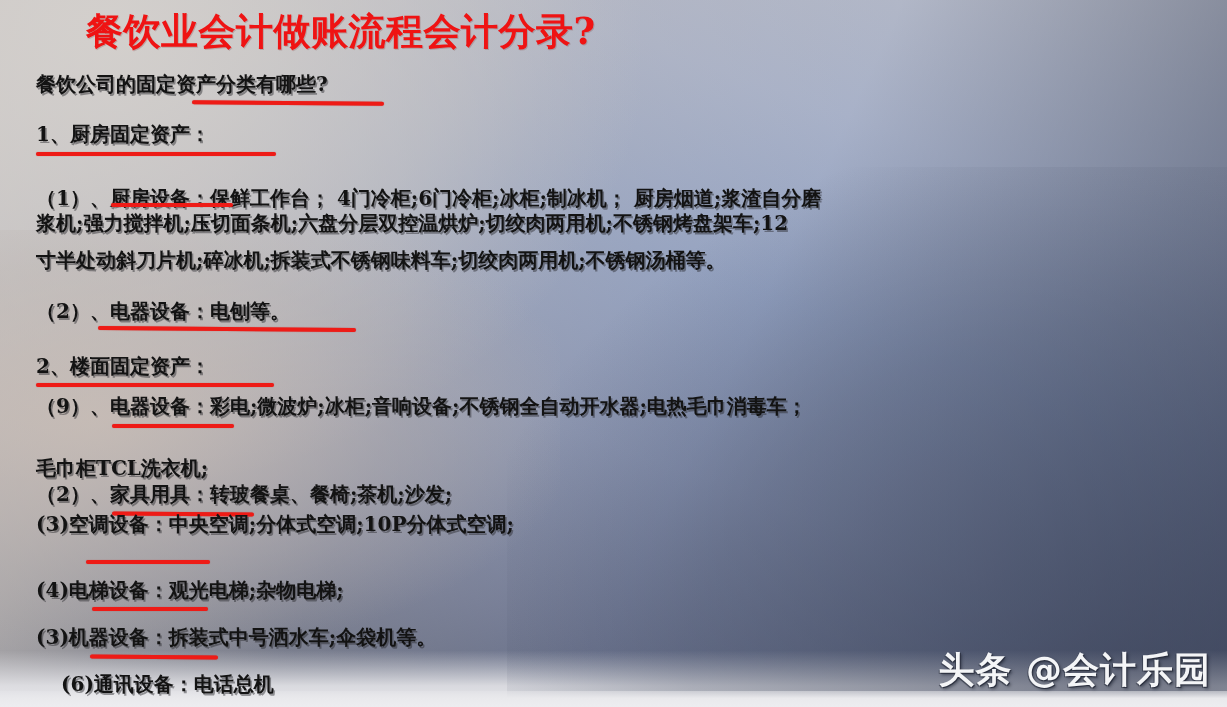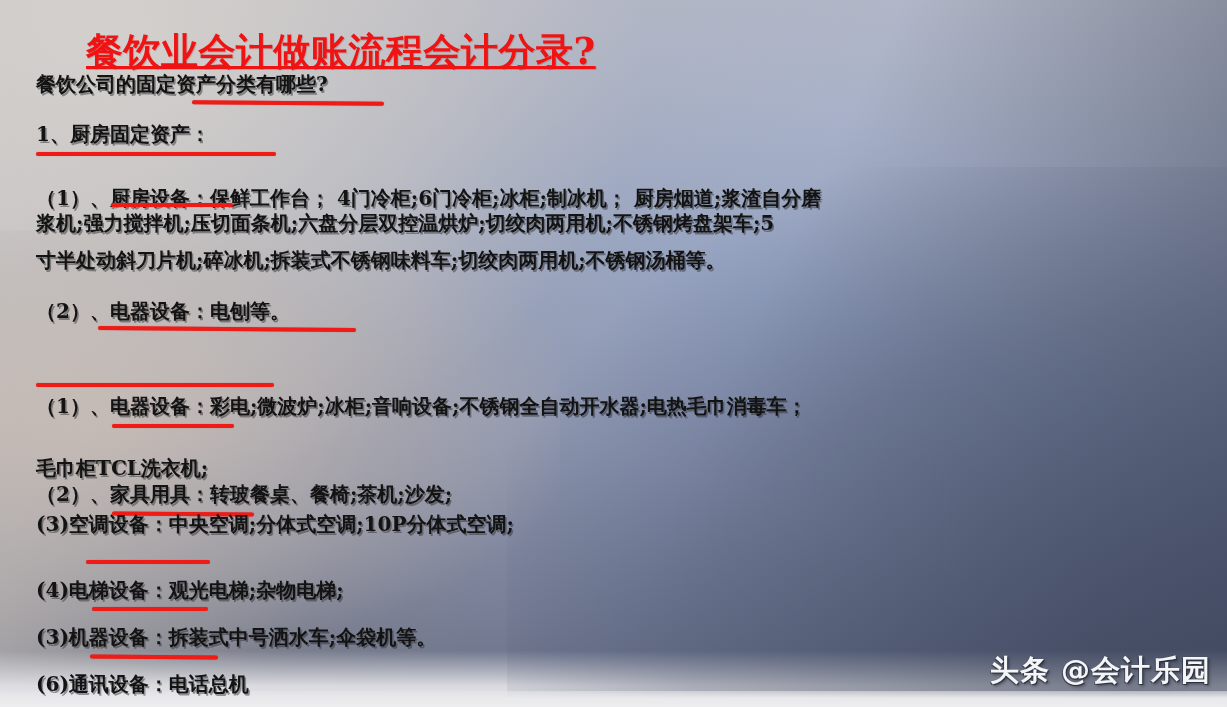--- a/index.html
+++ b/index.html
@@ -83,30 +83,29 @@
     position: absolute;
     left: 0;
     top: 0;
     width: 1227px;
     height: 707px;
   }
 
   .title {
     position: absolute;
     left: 86px;
-    top: 28px;
+    top: 8px;
     font-size: 37px;
     line-height: 46px;
     color: #ef1313;
     font-weight: 700;
     font-family: "DejaVu Serif", "Liberation Serif", serif;
     letter-spacing: 0.5px;
     text-shadow: 1px 1px 0 rgba(120,60,60,0.25);
     white-space: nowrap;
-    text-decoration: underline;
   }
 
   .body-line {
     position: absolute;
     left: 36px;
     font-size: 20px;
     line-height: 32px;
     color: #131313;
     font-weight: 700;
     font-family: "DejaVu Serif", "Liberation Serif", serif;
@@ -127,21 +126,21 @@
   }
   .uline.slant {
     transform: rotate(0.45deg);
   }
 
   
   #watermark {
     position: absolute;
     right: 16px;
     bottom: 18px;
-    font-size: 29px;
+    font-size: 36px;
     line-height: 38px;
     font-weight: 700;
     color: #f4f5f7;
     font-family: "DejaVu Sans", "Liberation Sans", sans-serif;
     letter-spacing: 1px;
     text-shadow:
        1px 1px 0 rgba(40,45,60,0.85),
       -1px 1px 0 rgba(40,45,60,0.55),
        2px 2px 3px rgba(20,25,38,0.55);
     white-space: nowrap;
@@ -163,45 +162,46 @@
 
     <div class="body-line" style="top:68px;">餐饮公司的固定资产分类有哪些?</div>
     <div class="uline slant" style="left:192px; top:101px; width:192px;"></div>
 
     <div class="body-line" style="top:118px;">1、厨房固定资产：</div>
     <div class="uline" style="left:36px; top:152px; width:240px;"></div>
 
     <div class="body-line" style="top:170px;margin-top:12px;">（1）、厨房设备：保鲜工作台； 4门冷柜;6门冷柜;冰柜;制冰机； 厨房烟道;浆渣自分磨</div>
     <div class="uline" style="left:111px; top:203px; width:122px;"></div>
 
-    <div class="body-line cont" style="top:207px;">浆机;强力搅拌机;压切面条机;六盘分层双控温烘炉;切绞肉两用机;不锈钢烤盘架车;5</div>
+    <div class="body-line cont" style="top:207px;">浆机;强力搅拌机;压切面条机;六盘分层双控温烘炉;切绞肉两用机;不锈钢烤盘架车;12</div>
 
     <div class="body-line cont" style="top:244px;">寸半处动斜刀片机;碎冰机;拆装式不锈钢味料车;切绞肉两用机;不锈钢汤桶等。</div>
 
     <div class="body-line" style="top:295px;">（2）、电器设备：电刨等。</div>
     <div class="uline slant" style="left:98px; top:327px; width:258px;"></div>
 
+    <div class="body-line" style="top:350px;">2、楼面固定资产：</div>
     <div class="uline" style="left:36px; top:383px; width:238px;"></div>
 
-    <div class="body-line" style="top:390px;">（1）、电器设备：彩电;微波炉;冰柜;音响设备;不锈钢全自动开水器;电热毛巾消毒车；</div>
+    <div class="body-line" style="top:390px;">（9）、电器设备：彩电;微波炉;冰柜;音响设备;不锈钢全自动开水器;电热毛巾消毒车；</div>
     <div class="uline" style="left:112px; top:424px; width:122px;"></div>
 
     <div class="body-line cont" style="top:428px;margin-top:24px;">毛巾柜TCL洗衣机;</div>
 
     <div class="body-line" style="top:478px;">（2）、家具用具：转玻餐桌、餐椅;茶机;沙发;</div>
     <div class="uline slant" style="left:112px; top:512px; width:142px;"></div>
 
     <div class="body-line" style="top:508px;">(3)空调设备：中央空调;分体式空调;10P分体式空调;</div>
     <div class="uline" style="left:86px; top:560px; width:124px;"></div>
 
     <div class="body-line" style="top:574px;">(4)电梯设备：观光电梯;杂物电梯;</div>
     <div class="uline" style="left:92px; top:607px; width:116px;"></div>
 
     <div class="body-line" style="top:621px;">(3)机器设备：拆装式中号洒水车;伞袋机等。</div>
     <div class="uline slant" style="left:90px; top:655px; width:128px;"></div>
 
-    <div class="body-line" style="top:668px;">(6)通讯设备：电话总机</div>
+    <div class="body-line" style="top:668px;margin-left:25px;">(6)通讯设备：电话总机</div>
 
   </div>
 
   <div id="watermark">头条 @会计乐园</div>
 
 </div>
 
 </body></html>

